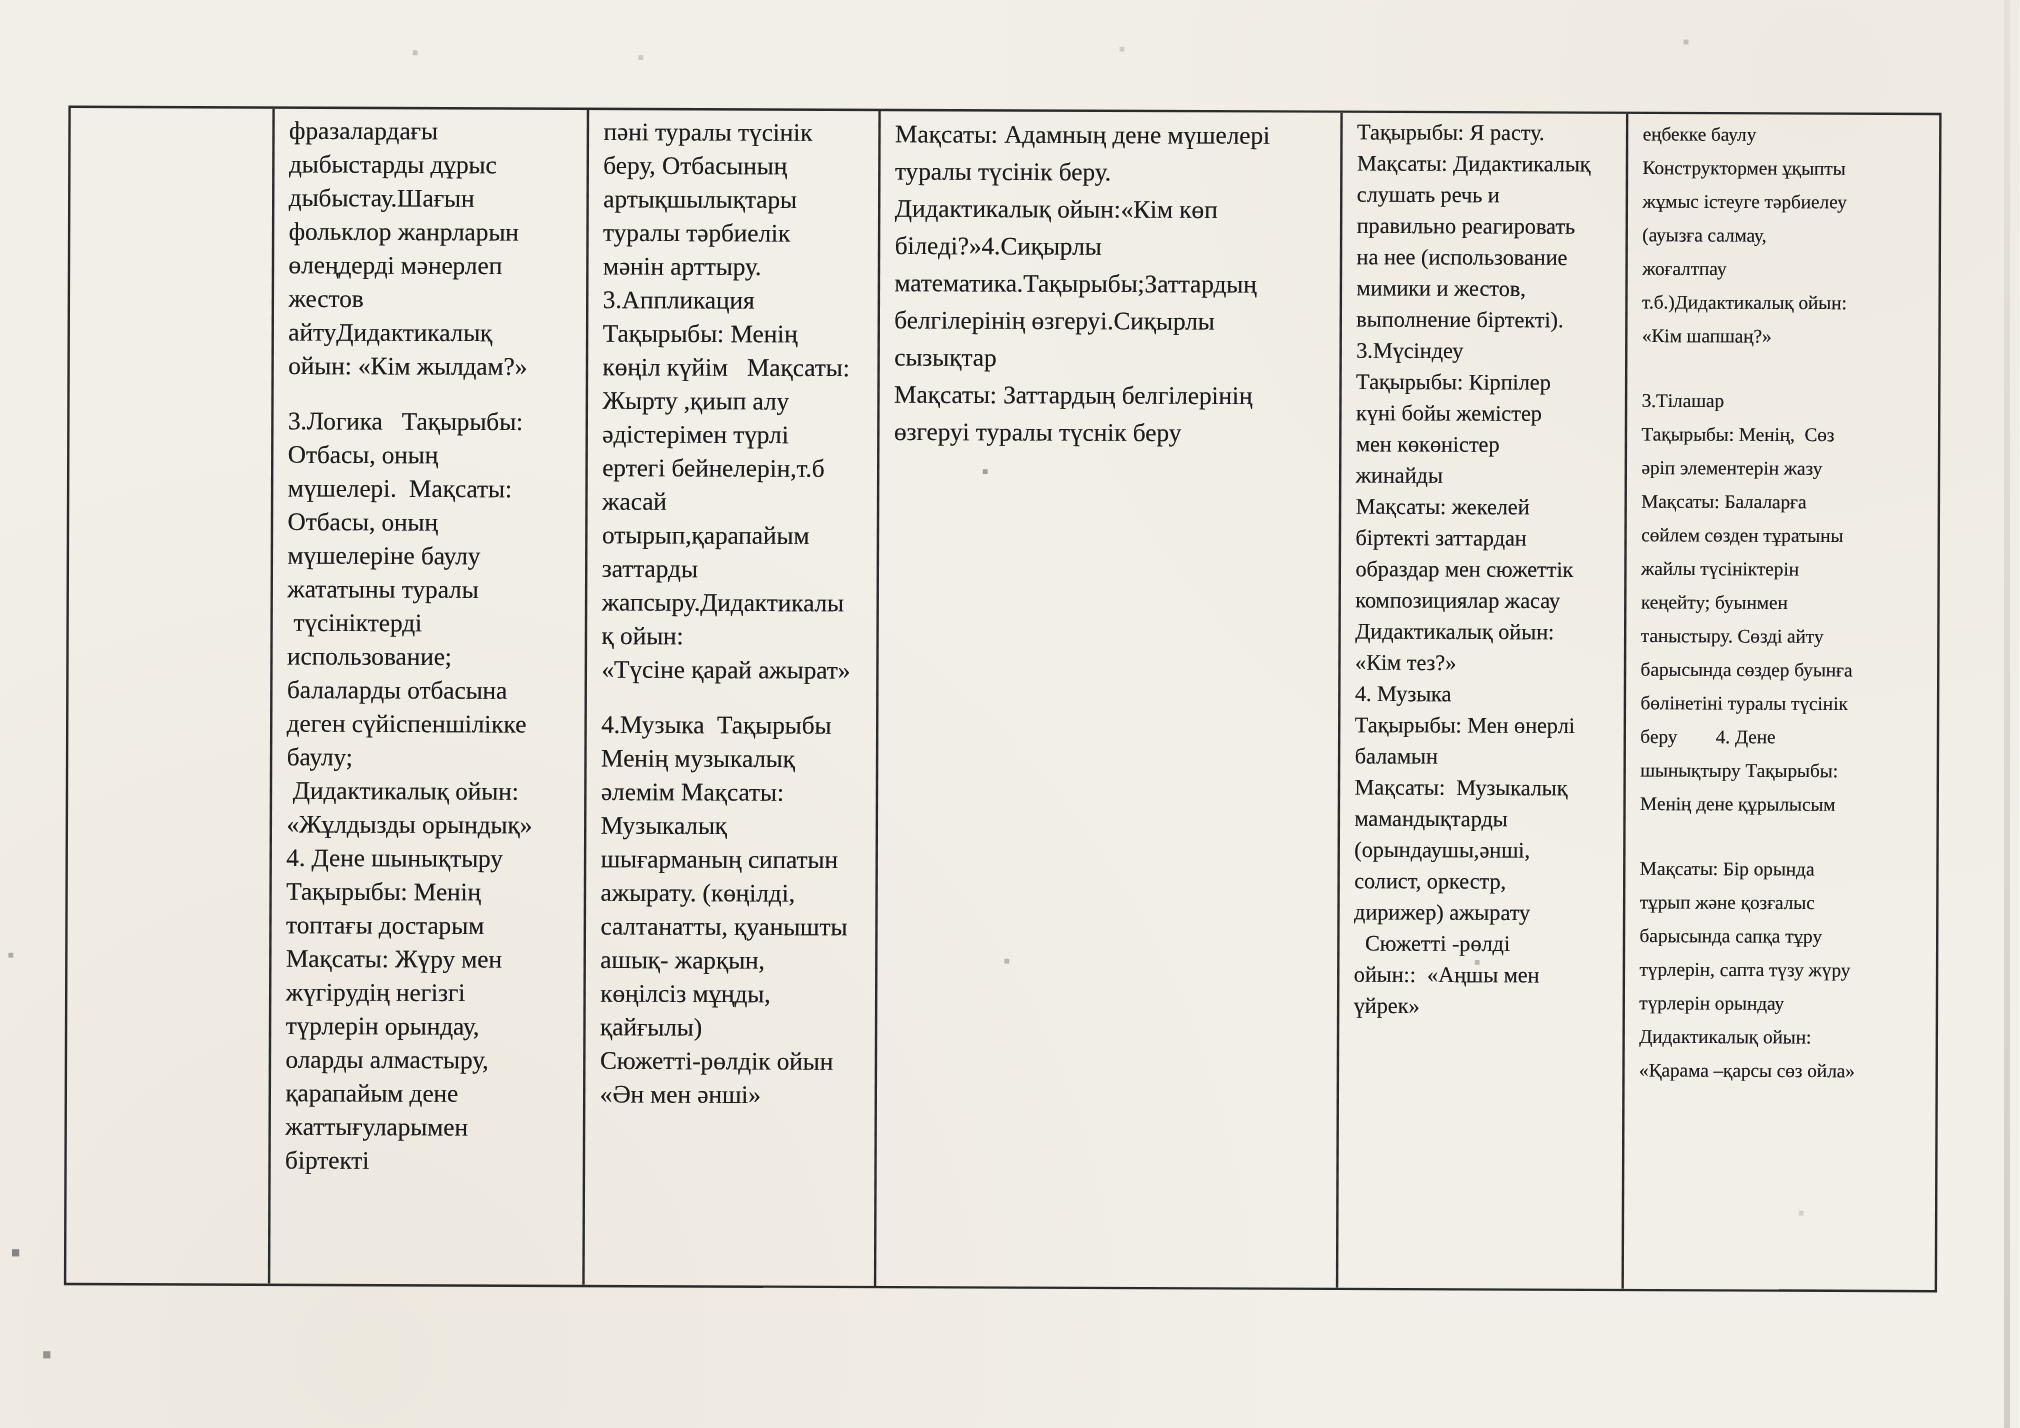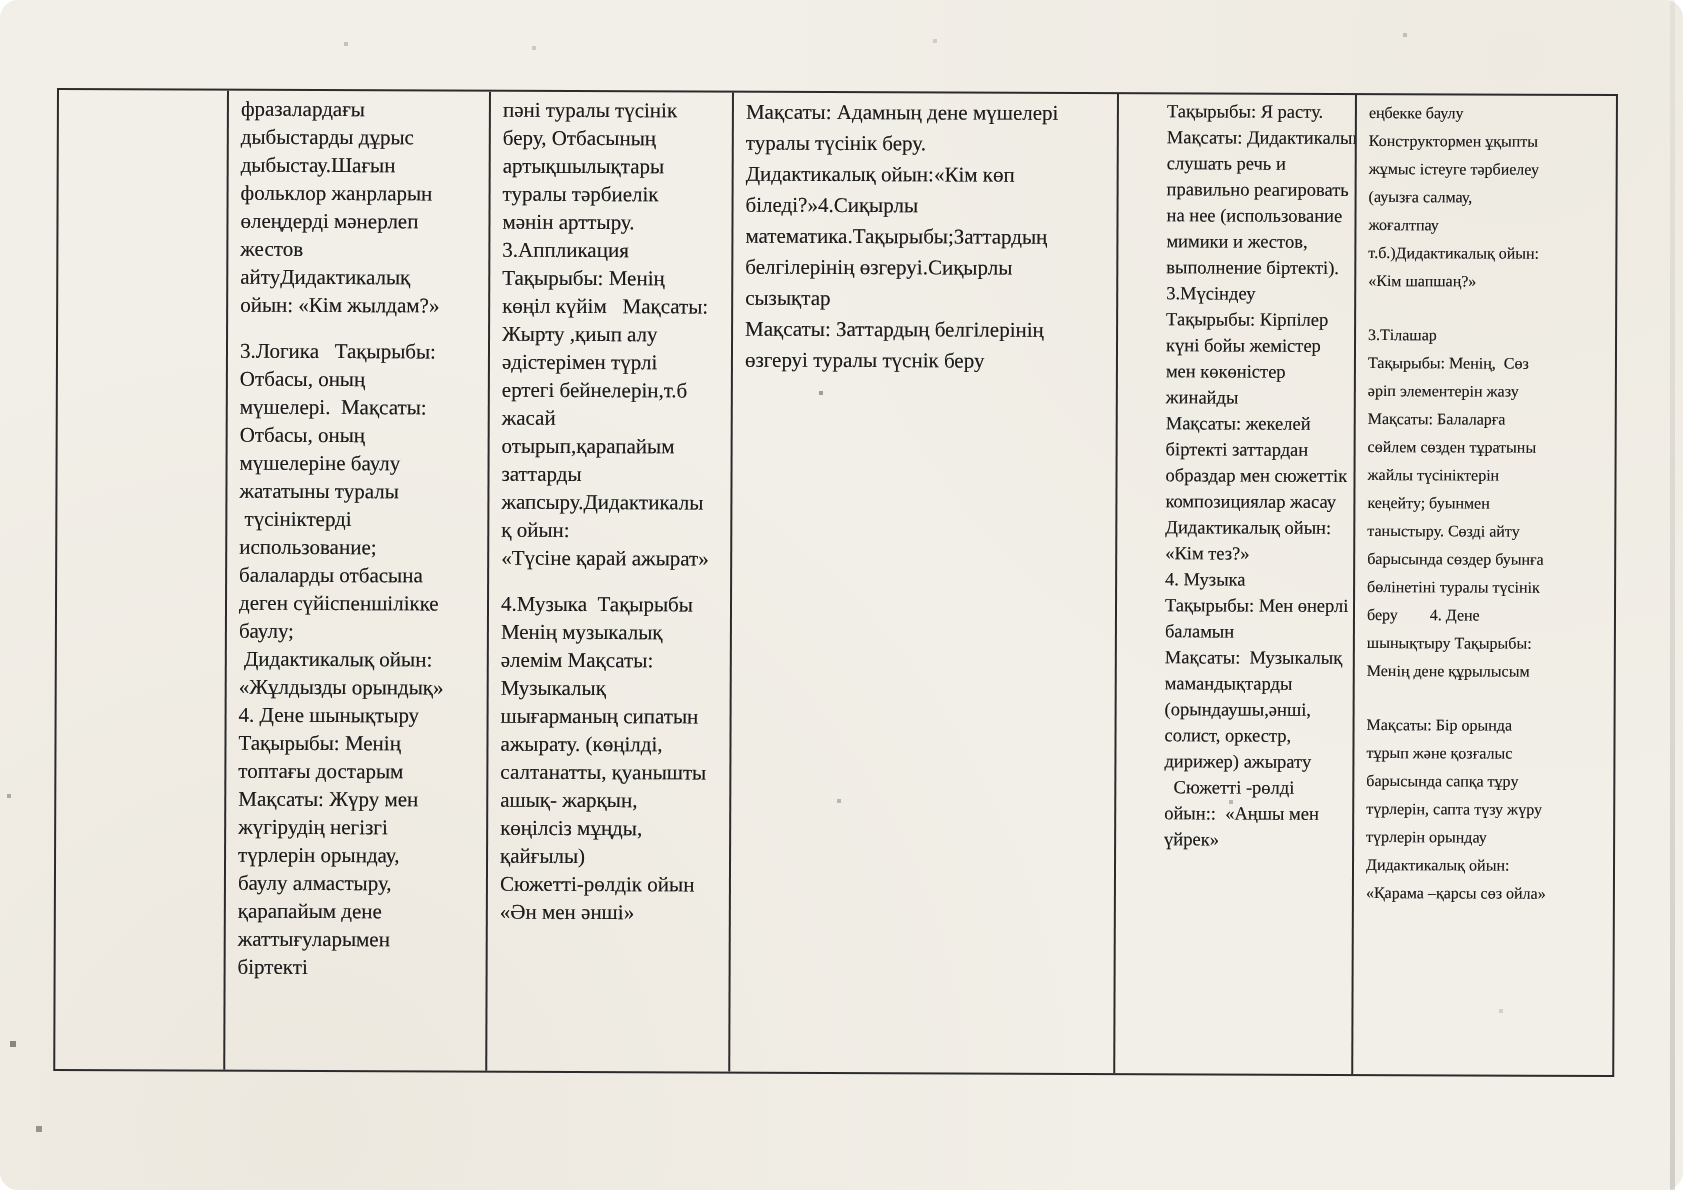--- a/index.html
+++ b/index.html
@@ -53,28 +53,28 @@
     box-sizing:border-box;
     padding:4px 8px 0 12px;
     overflow:hidden;
     text-shadow:0 0 0.5px rgba(25,25,25,0.55);
   }
   .cell + .cell{border-left:2px solid #2b2b2b;}
   .line{white-space:pre;}
   .c1 .line,.c2 .line{font-size:21px;line-height:28px;height:28px;}
   .c1 .blank,.c2 .blank{height:18px;}
   .c3 .line{font-size:21px;line-height:31px;height:31px;}
-  .c4 .line{font-size:18.5px;line-height:26px;height:26px;margin-left:36px;}
+  .c4 .line{font-size:18.5px;line-height:26px;height:26px;}
   .c5 .line{font-size:16px;line-height:28px;height:28px;}
   .c5 .blank{height:26px;}
 </style>
 </head>
 <body>
 
-<div class="page" style="background-color: rgb(242, 239, 232); border-radius: 18px;">
+<div class="page" style="background-color: rgb(242, 239, 232);">
   <div class="specks"></div>
   <div class="table" style="color: rgb(28, 28, 28); border-color: rgb(43, 43, 43);">
       <div class="cell c0"></div>
       <div class="cell c1">
         <div class="line">фразалардағы</div>
         <div class="line">дыбыстарды дұрыс</div>
         <div class="line">дыбыстау.Шағын</div>
         <div class="line">фольклор жанрларын</div>
         <div class="line">өлеңдерді мәнерлеп</div>
         <div class="line">жестов</div>
@@ -93,21 +93,21 @@
         <div class="line">деген сүйіспеншілікке</div>
         <div class="line">баулу;</div>
         <div class="line"> Дидактикалық ойын:</div>
         <div class="line">«Жұлдызды орындық»</div>
         <div class="line">4. Дене шынықтыру</div>
         <div class="line">Тақырыбы: Менің</div>
         <div class="line">топтағы достарым</div>
         <div class="line">Мақсаты: Жүру мен</div>
         <div class="line">жүгірудің негізгі</div>
         <div class="line">түрлерін орындау,</div>
-        <div class="line">баулу алмастыру,</div>
+        <div class="line">оларды алмастыру,</div>
         <div class="line">қарапайым дене</div>
         <div class="line">жаттығуларымен</div>
         <div class="line">біртекті</div>
       </div>
       <div class="cell c2">
         <div class="line">пәні туралы түсінік</div>
         <div class="line">беру, Отбасының</div>
         <div class="line">артықшылықтары</div>
         <div class="line">туралы тәрбиелік</div>
         <div class="line">мәнін арттыру.</div>

